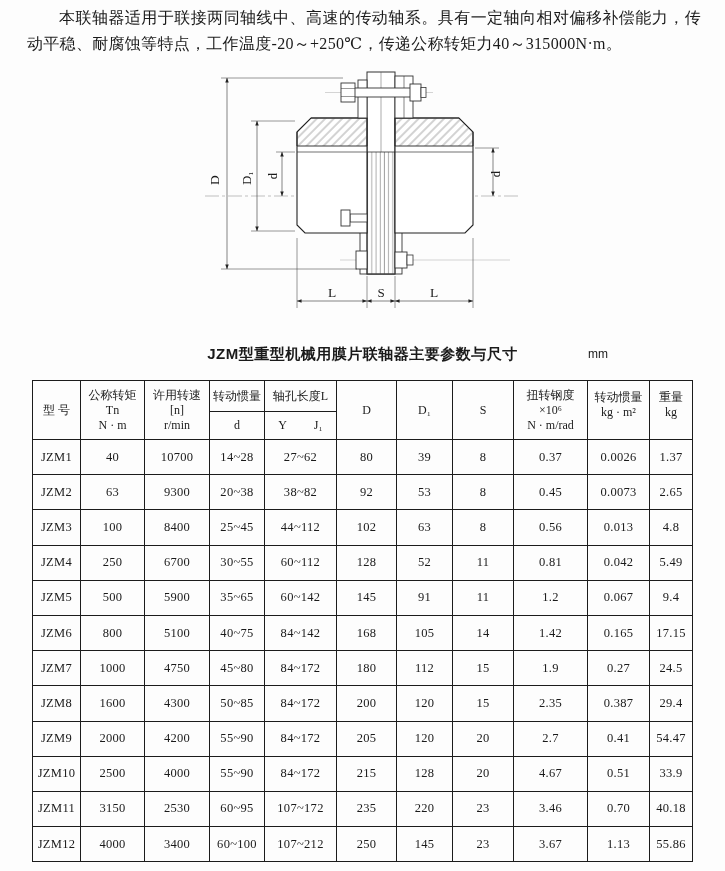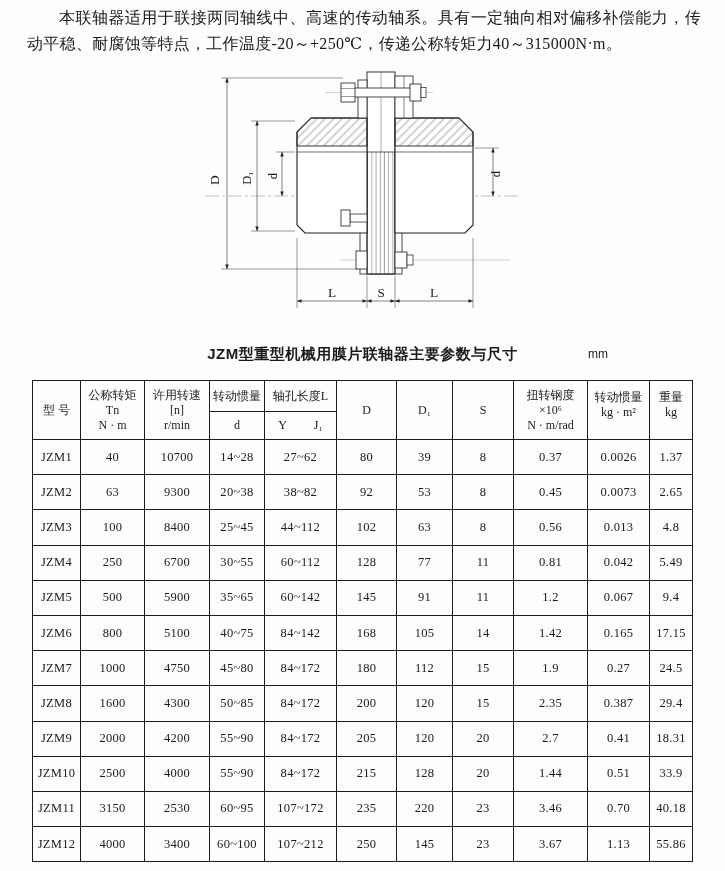--- a/index.html
+++ b/index.html
@@ -242,21 +242,21 @@
         <td>0.013</td>
         <td>4.8</td>
       </tr>
       <tr>
         <td>JZM4</td>
         <td>250</td>
         <td>6700</td>
         <td>30~55</td>
         <td>60~112</td>
         <td>128</td>
-        <td>77</td>
+        <td>52</td>
         <td>11</td>
         <td>0.81</td>
         <td>0.042</td>
         <td>5.49</td>
       </tr>
       <tr>
         <td>JZM5</td>
         <td>500</td>
         <td>5900</td>
         <td>35~65</td>
@@ -311,32 +311,32 @@
         <td>JZM9</td>
         <td>2000</td>
         <td>4200</td>
         <td>55~90</td>
         <td>84~172</td>
         <td>205</td>
         <td>120</td>
         <td>20</td>
         <td>2.7</td>
         <td>0.41</td>
-        <td>18.31</td>
+        <td>54.47</td>
       </tr>
       <tr>
         <td>JZM10</td>
         <td>2500</td>
         <td>4000</td>
         <td>55~90</td>
         <td>84~172</td>
         <td>215</td>
         <td>128</td>
         <td>20</td>
-        <td>1.44</td>
+        <td>4.67</td>
         <td>0.51</td>
         <td>33.9</td>
       </tr>
       <tr>
         <td>JZM11</td>
         <td>3150</td>
         <td>2530</td>
         <td>60~95</td>
         <td>107~172</td>
         <td>235</td>

